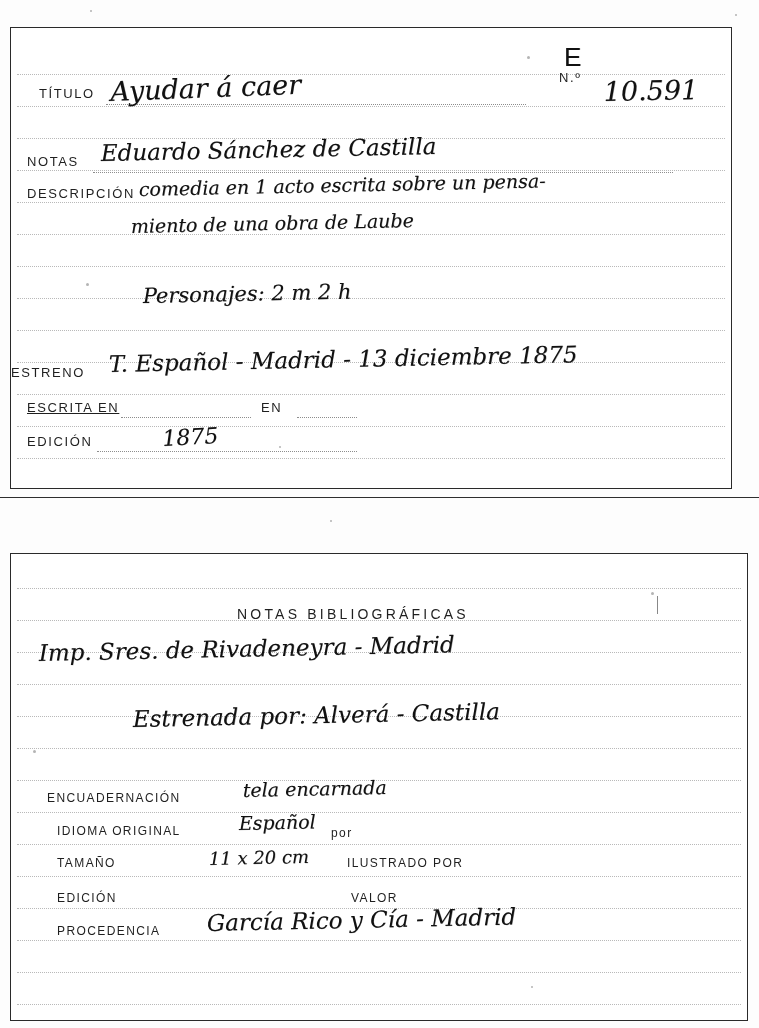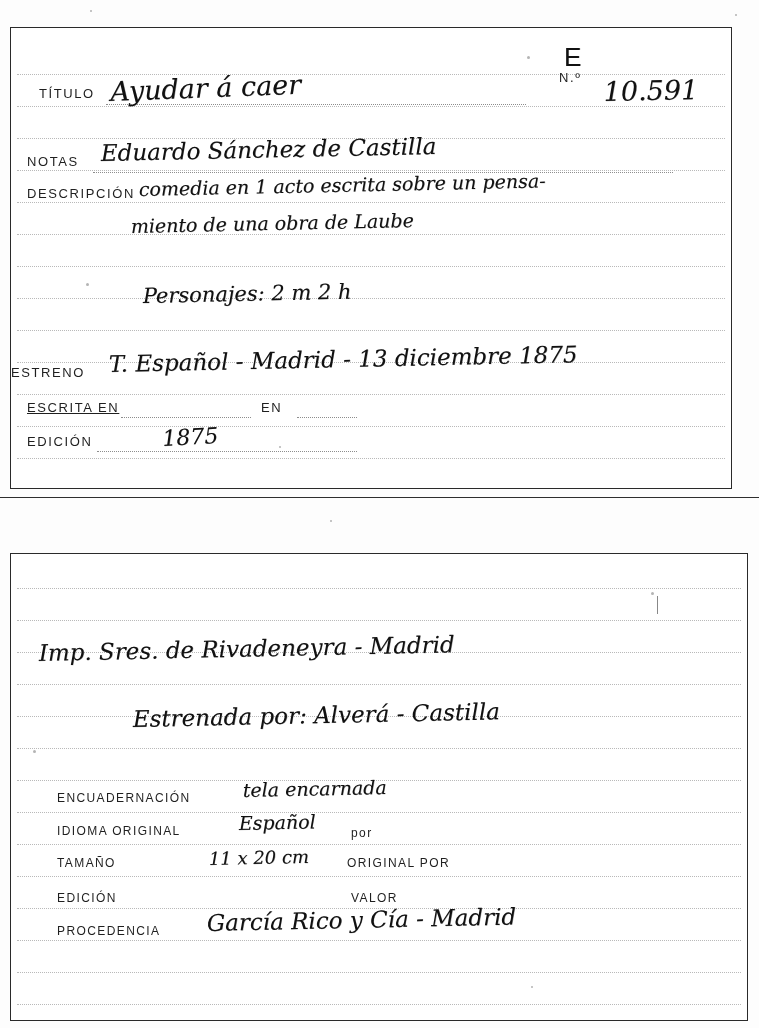--- a/index.html
+++ b/index.html
@@ -183,35 +183,36 @@
       <div class="rule" style="top:226px;"></div>
       <div class="rule" style="top:258px;"></div>
       <div class="rule" style="top:290px;"></div>
       <div class="rule" style="top:322px;"></div>
       <div class="rule" style="top:354px;"></div>
       <div class="rule" style="top:386px;"></div>
       <div class="rule" style="top:418px;"></div>
       <div class="rule" style="top:450px;"></div>
     </div>
 
+    <div class="lbl heading" style="left:226px; top:52px;">NOTAS BIBLIOGRÁFICAS</div>
 
     <div class="hw mid tilt2" style="left:28px; top:86px;">Imp. Sres. de Rivadeneyra - Madrid</div>
 
     <div class="hw mid tilt2" style="left:122px; top:152px;">Estrenada por: Alverá - Castilla</div>
 
-    <div class="lbl small" style="left:46px; top:237px;">ENCUADERNACIÓN</div>
+    <div class="lbl small" style="left:36px; top:237px;">ENCUADERNACIÓN</div>
     <div class="hw sml tilt2" style="left:232px; top:225px;">tela encarnada</div>
 
     <div class="lbl small" style="left:46px; top:270px;">IDIOMA ORIGINAL</div>
     <div class="hw sml tilt2" style="left:228px; top:258px;">Español</div>
-    <div class="lbl small" style="left:340px; top:272px;">por</div>
+    <div class="lbl small" style="left:320px; top:272px;">por</div>
 
     <div class="lbl small" style="left:46px; top:302px;">TAMAÑO</div>
     <div class="hw tiny tilt2" style="left:198px; top:294px; font-size:18px;">11 x 20 cm</div>
-    <div class="lbl small" style="left:336px; top:302px;">ORIGINAL POR</div>
+    <div class="lbl small" style="left:336px; top:302px;">ILUSTRADO POR</div>
 
     <div class="lbl small" style="left:46px; top:337px;">EDICIÓN</div>
     <div class="lbl small" style="left:340px; top:337px;">VALOR</div>
 
     <div class="lbl small" style="left:46px; top:370px;">PROCEDENCIA</div>
     <div class="hw mid tilt2" style="left:196px; top:356px;">García Rico y Cía - Madrid</div>
 
     <div class="speck" style="left:640px; top:38px; width:3px; height:3px;"></div>
     <div class="tick" style="left:646px; top:42px; width:1px; height:18px;"></div>
     <div class="speck" style="left:22px; top:196px; width:3px; height:3px;"></div>

